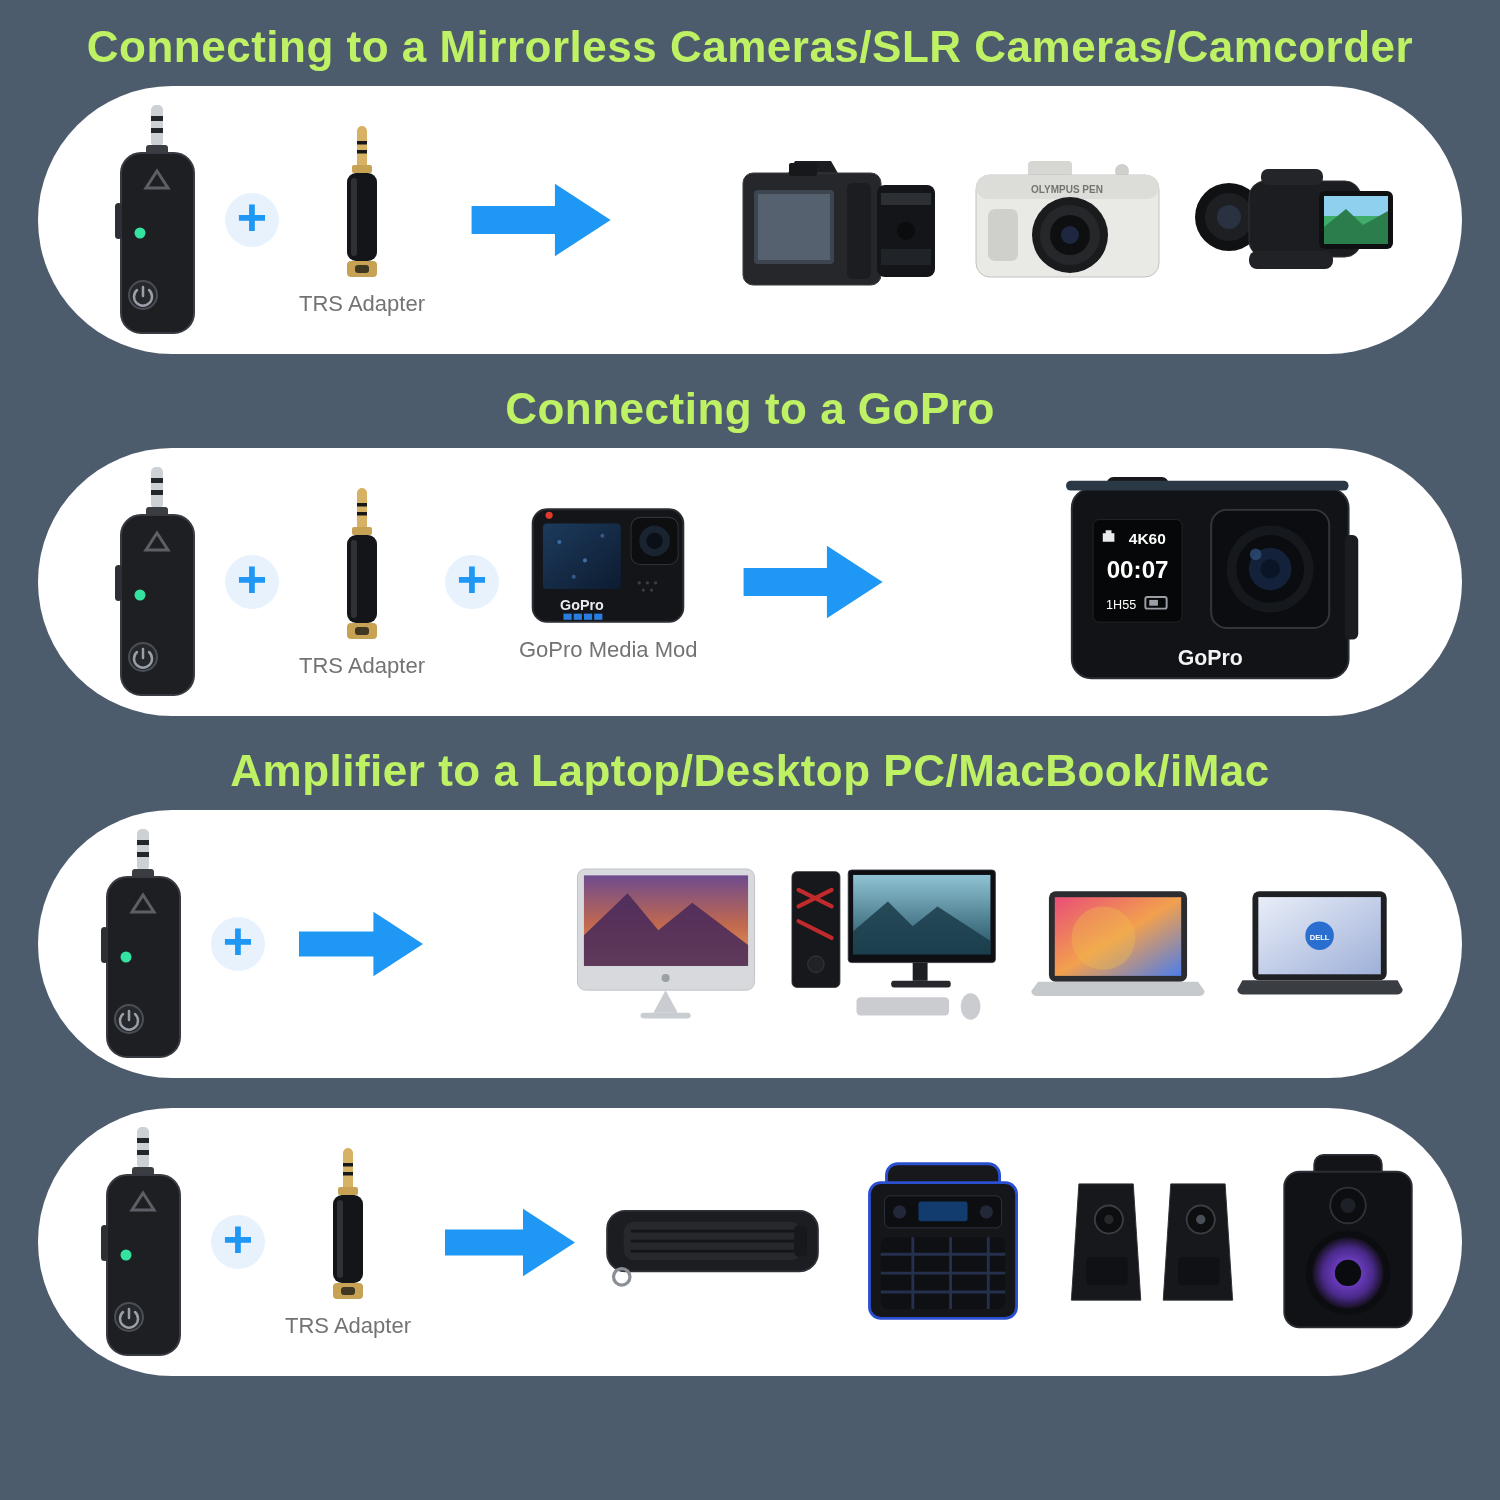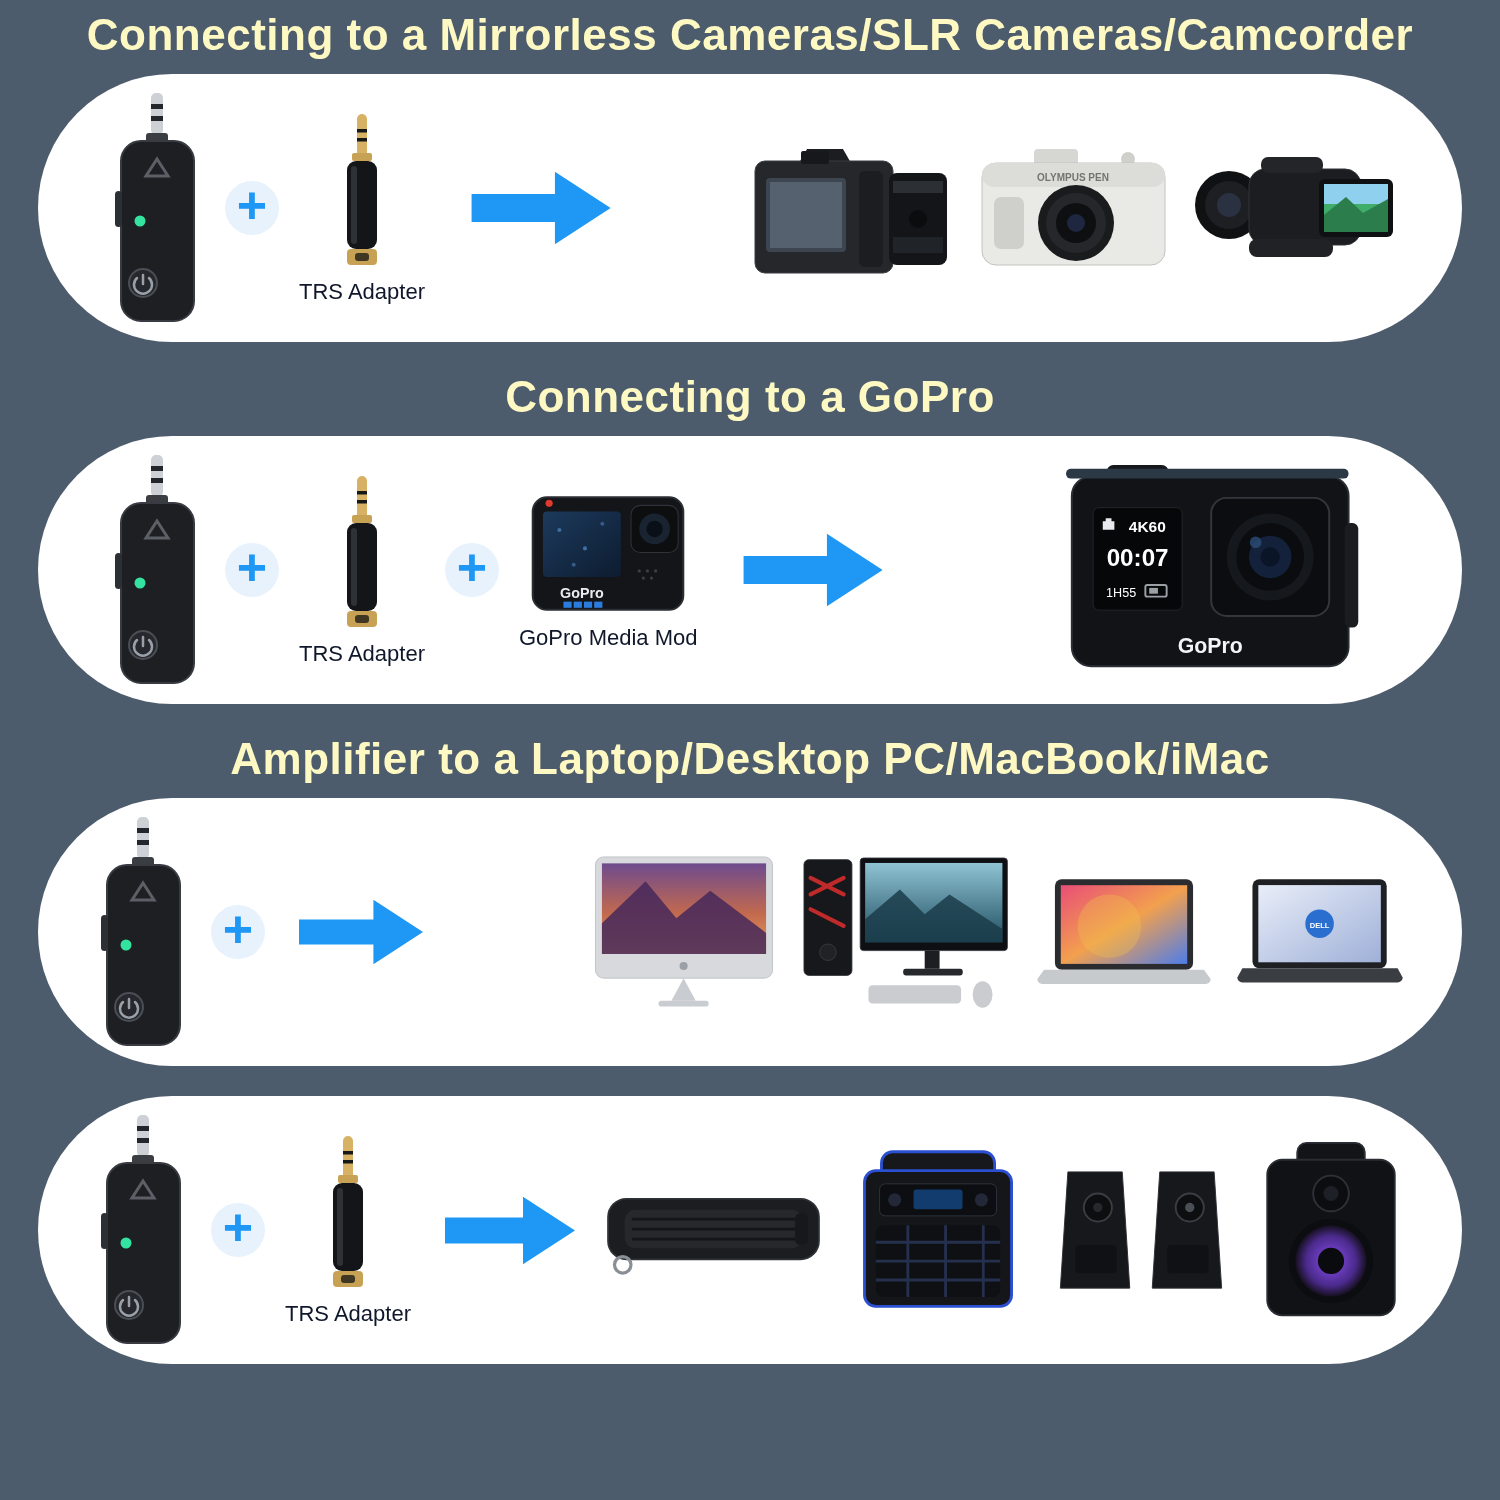--- a/index.html
+++ b/index.html
@@ -5,49 +5,49 @@
   * { margin:0; padding:0; box-sizing:border-box; }
   html, body { width:1500px; }
   body {
     height:1500px;
     background:#4d5c6d;
     font-family:"Liberation Sans", sans-serif;
     padding-top:6px;
     overflow:hidden;
   }
   .title {
-    color:#fef9c3;
+    color:#bef264;
     text-align:center;
     font-size:44px;
     font-weight:700;
     letter-spacing:.5px;
-    margin:4px 20px 14px;
+    margin:16px 20px 14px;
     white-space:nowrap;
   }
   .panel {
     background:#ffffff;
     height:268px;
     margin:0 38px 30px;
     border-radius:134px;
     display:flex;
     align-items:center;
     padding:0 56px 0 72px;
     gap:20px;
   }
   .col { display:flex; flex-direction:column; align-items:center; flex:0 0 auto; }
-  .caption { font-size:22px; color:#0f172a; margin-top:8px; white-space:nowrap; }
+  .caption { font-size:22px; color:#737373; margin-top:8px; white-space:nowrap; }
   .plus {
     width:54px; height:54px; border-radius:50%;
     background:#e7f2fd; color:#1f97f4;
     font-size:52px; font-weight:700;
     display:flex; align-items:center; justify-content:center;
     flex:0 0 auto; padding-bottom:6px;
   }
   .arrow { margin-left:26px; flex:0 0 auto; }
-  .targets { display:flex; align-items:center; gap:20px; margin-left:auto;justify-content:flex-end; }
+  .targets { display:flex; align-items:center; gap:26px; margin-left:auto;justify-content:flex-end; }
   svg { display:block; }
   .svgtext { fill:#cfd3d8; font-size:11px; text-anchor:middle; font-family:"DejaVu Sans Mono", monospace; }
 </style>
 </head>
 <body>
 
 <svg width="0" height="0" style="position:absolute" aria-hidden="true">
   <defs>
     <symbol id="sym-receiver" viewBox="0 0 95 235">
       <rect x="41" y="2" width="12" height="42" rx="5" fill="#cdd0d4"></rect>

